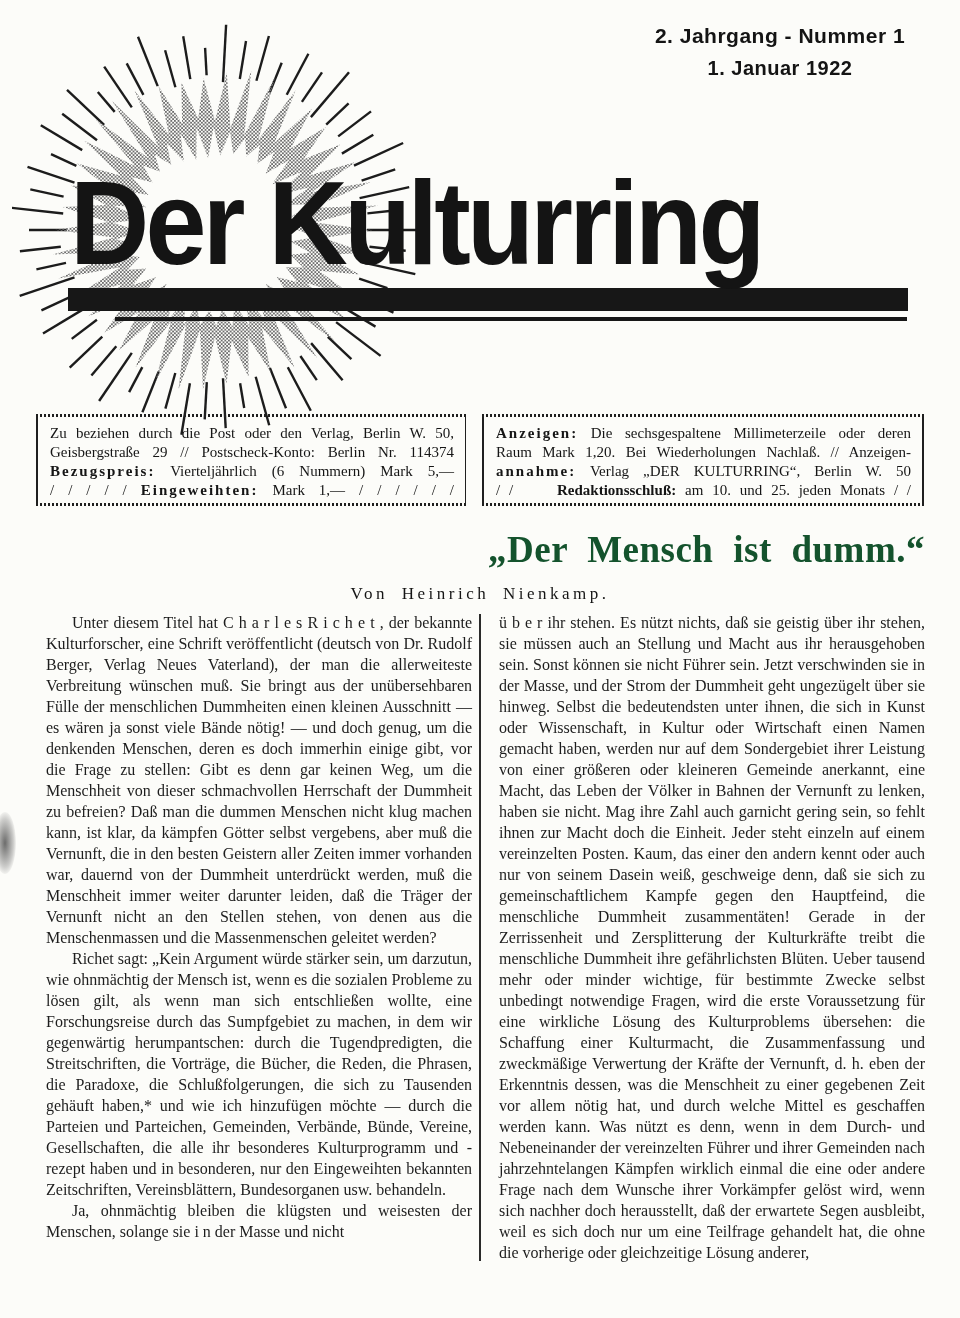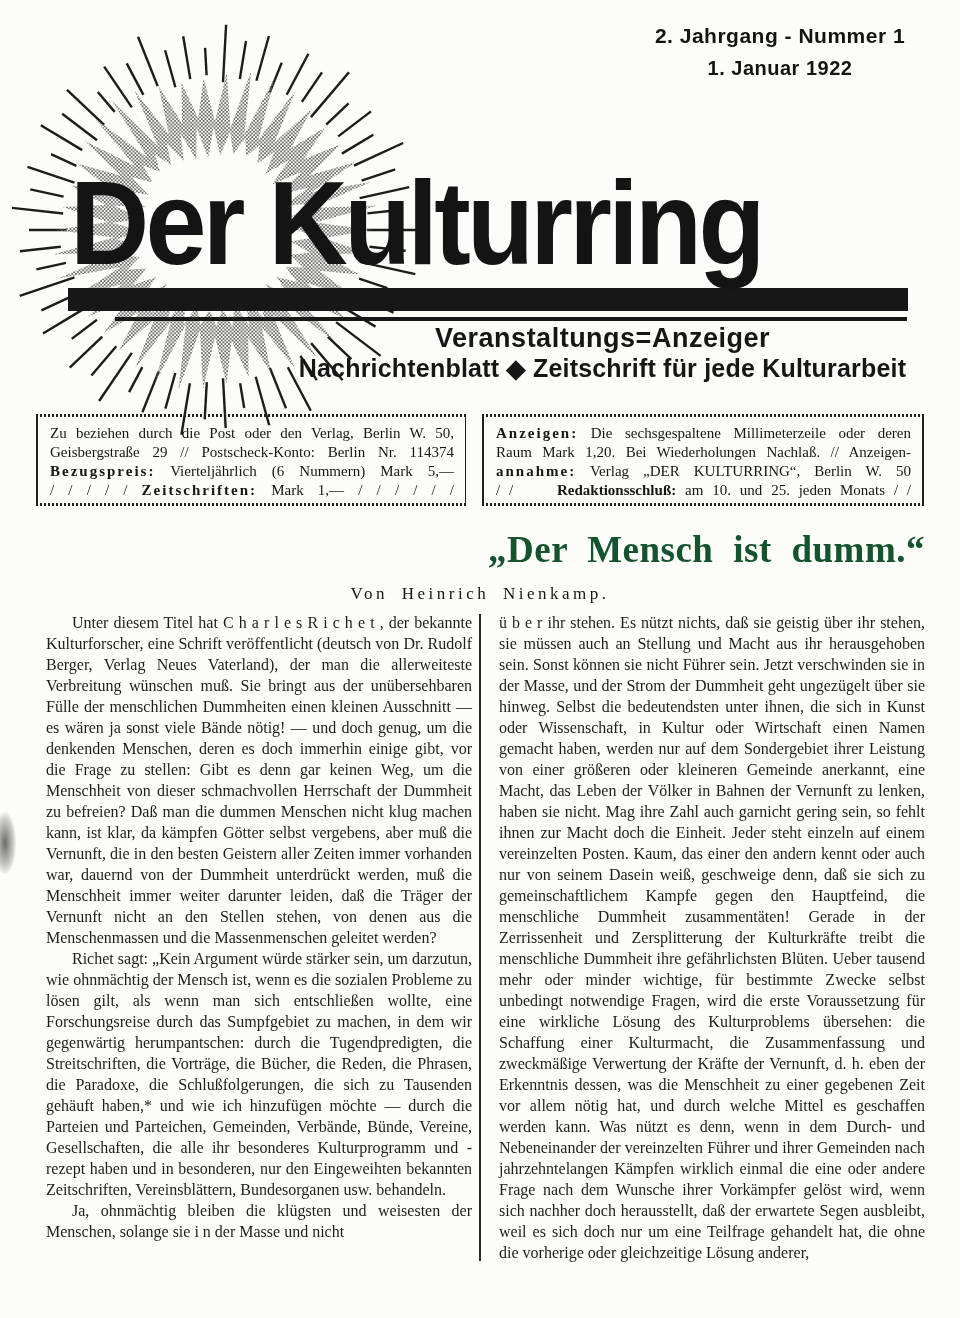--- a/index.html
+++ b/index.html
@@ -147,28 +147,26 @@
   </svg>
 
   <div class="issue-block">
     <div class="issue-line1">2. Jahrgang - Nummer 1</div>
     <div class="issue-line2">1. Januar 1922</div>
   </div>
 
   <div class="masthead-title">Der Kulturring</div>
   <div class="masthead-bar"></div>
   <div class="masthead-rule"></div>
-  <div class="subtitle1">Veranstaltungs=Anzeiger</div>
-  <div class="subtitle2">Nachrichtenblatt  ◆  Zeitschrift für jede Kulturarbeit</div>
 
   <div class="info-box info-box-left">
     <div class="ib-line">Zu beziehen durch die Post oder den Verlag, Berlin W. 50,</div>
     <div class="ib-line">Geisbergstraße 29  //  Postscheck-Konto: Berlin Nr. 114374</div>
     <div class="ib-line"><span class="ib-ls">Bezugspreis:</span> <span>Vierteljährlich (6 Nummern) Mark 5,—</span></div>
-    <div class="ib-line"><span>/  /  /  /  /</span> <span class="ib-ls">Zeitschriften:</span> <span>Mark 1,—</span> <span>/  /  /  /  /  /</span></div>
+    <div class="ib-line"><span>/  /  /  /  /</span> <span class="ib-ls">Eingeweihten:</span> <span>Mark 1,—</span> <span>/  /  /  /  /  /</span></div>
   </div>
 
   <div class="info-box info-box-right">
     <div class="ib-line"><span class="ib-ls">Anzeigen:</span> <span>Die sechsgespaltene Millimeterzeile oder deren</span></div>
     <div class="ib-line">Raum Mark 1,20.  Bei Wiederholungen Nachlaß.  //  Anzeigen-</div>
     <div class="ib-line"><span class="ib-ls">annahme:</span> <span>Verlag „DER KULTURRING“, Berlin W. 50</span></div>
     <div class="ib-line"><span>/  /</span> <span class="ib-bold">Redaktionsschluß:</span> <span>am 10. und 25. jeden Monats</span> <span>/  /</span></div>
   </div>
 
   <div class="headline">„Der Mensch ist dumm.“</div>

